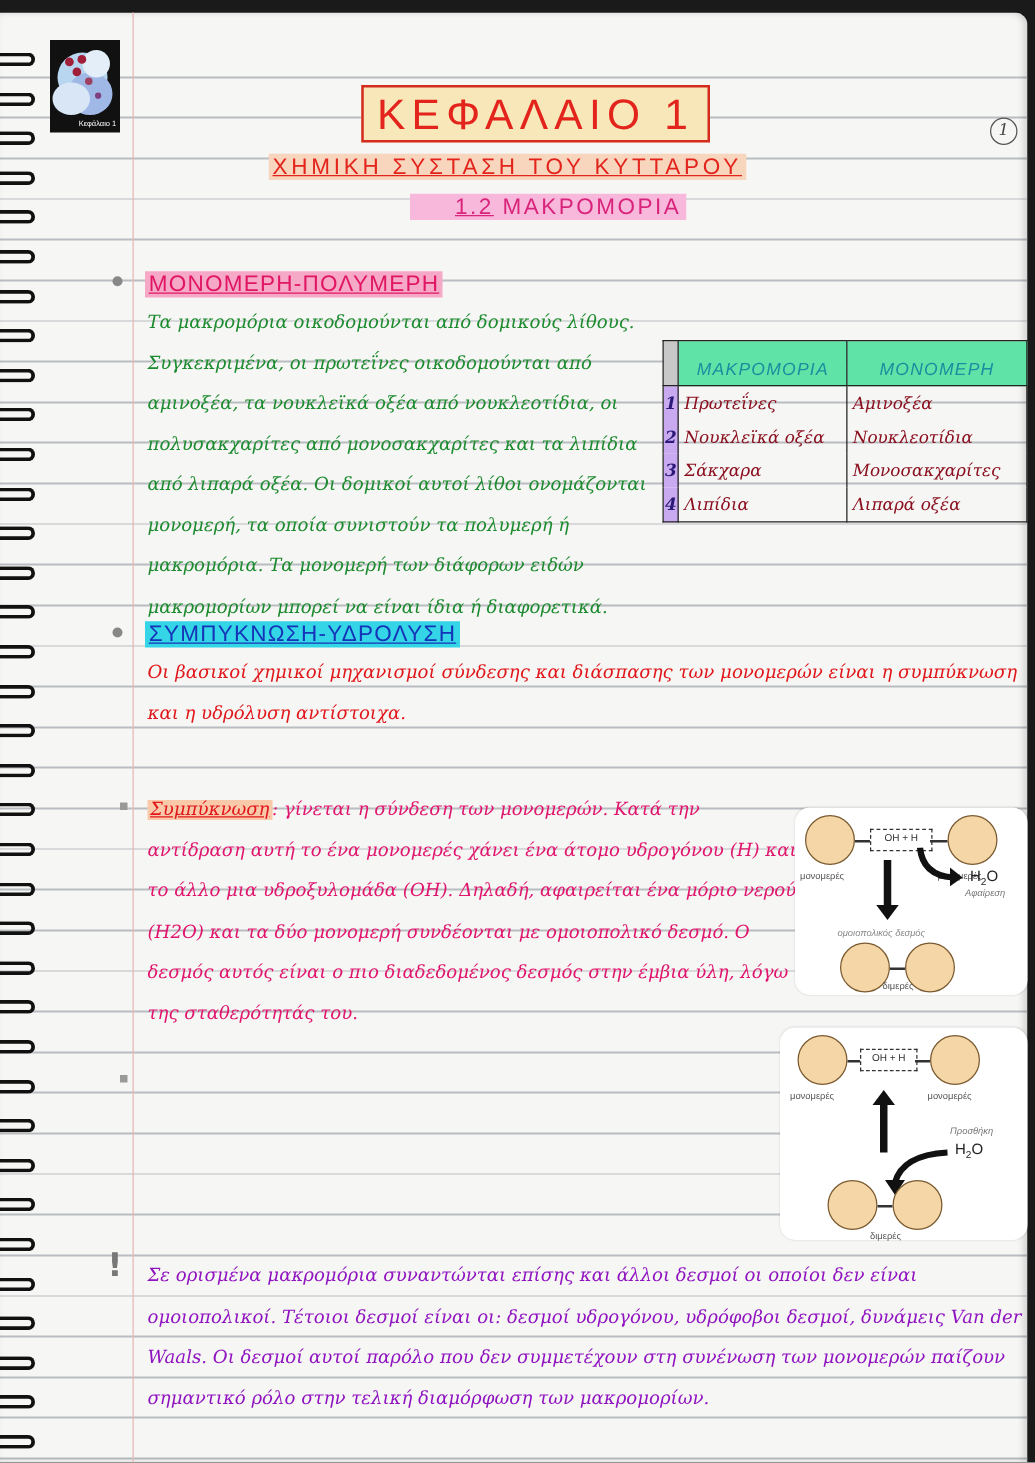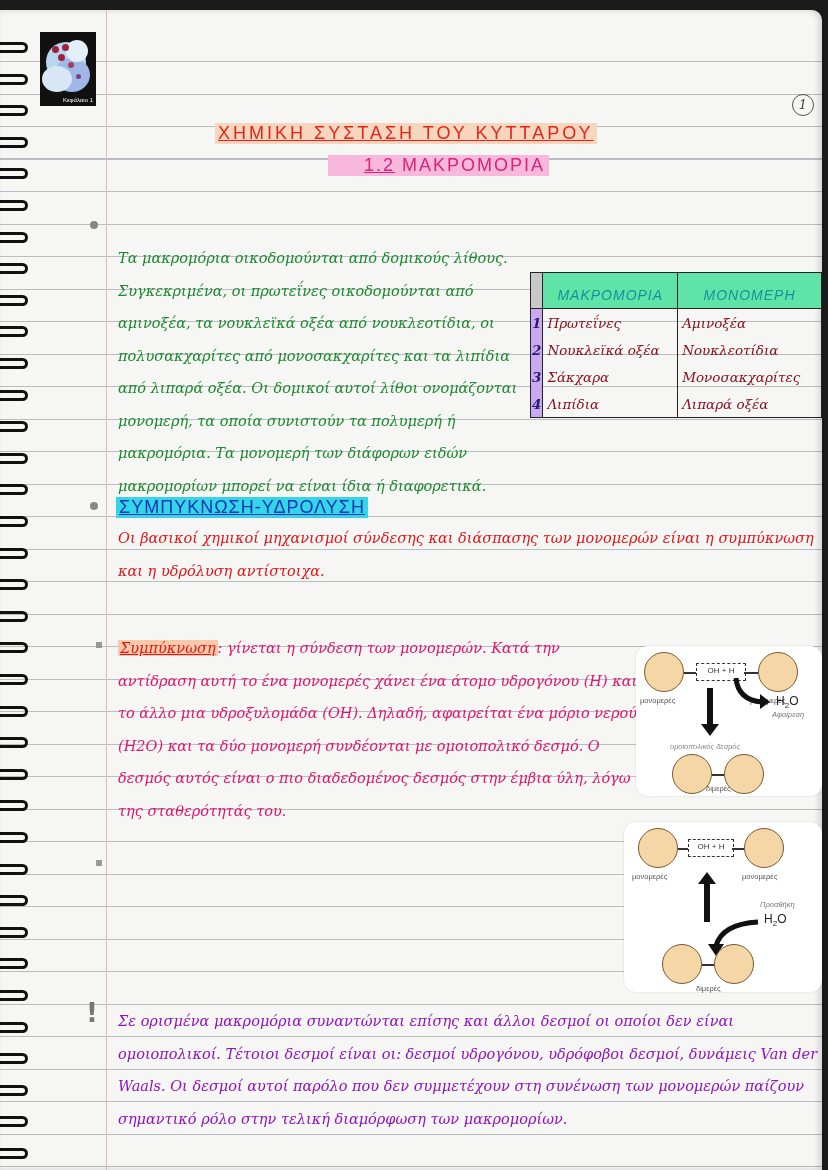--- a/index.html
+++ b/index.html
@@ -189,27 +189,29 @@
     <div class="blob" style="left:12px;top:14px;width:7px;height:7px;background:#a0203a;"></div>
     <div class="blob" style="left:22px;top:12px;width:7px;height:7px;background:#a0203a;"></div>
     <div class="blob" style="left:18px;top:22px;width:7px;height:7px;background:#a0203a;"></div>
     <div class="blob" style="left:28px;top:30px;width:6px;height:6px;background:#a04060;"></div>
     <div class="blob" style="left:36px;top:42px;width:5px;height:5px;background:#804080;"></div>
     <span class="thumb-caption">Κεφάλαιο 1</span>
   </div>
 
   <div class="page-num">1</div>
 
+  <div class="chapter cap">ΚΕΦΑΛΑΙΟ 1</div>
   <div class="subtitle cap">ΧΗΜΙΚΗ ΣΥΣΤΑΣΗ ΤΟΥ ΚΥΤΤΑΡΟΥ</div>
   <div class="section-title cap">
     <span class="num">1.2</span>
     <span>ΜΑΚΡΟΜΟΡΙΑ</span>
   </div>
 
   <div class="bullet-dot" style="left:90px;top:211px;"></div>
+  <div class="heading cap h-mono">ΜΟΝΟΜΕΡΗ-ΠΟΛΥΜΕΡΗ</div>
   <div class="para hand green p-mono">Τα μακρομόρια οικοδομούνται από δομικούς λίθους. Συγκεκριμένα, οι πρωτεΐνες οικοδομούνται από αμινοξέα, τα νουκλεϊκά οξέα από νουκλεοτίδια, οι πολυσακχαρίτες από μονοσακχαρίτες και τα λιπίδια από λιπαρά οξέα. Οι δομικοί αυτοί λίθοι ονομάζονται μονομερή, τα οποία συνιστούν τα πολυμερή ή μακρομόρια. Τα μονομερή των διάφορων ειδών μακρομορίων μπορεί να είναι ίδια ή διαφορετικά.</div>
 
   <table class="macro hand">
     <thead>
       <tr>
         <th class="corner"></th>
         <th class="cap">ΜΑΚΡΟΜΟΡΙΑ</th>
         <th class="cap">ΜΟΝΟΜΕΡΗ</th>
       </tr>
     </thead>

